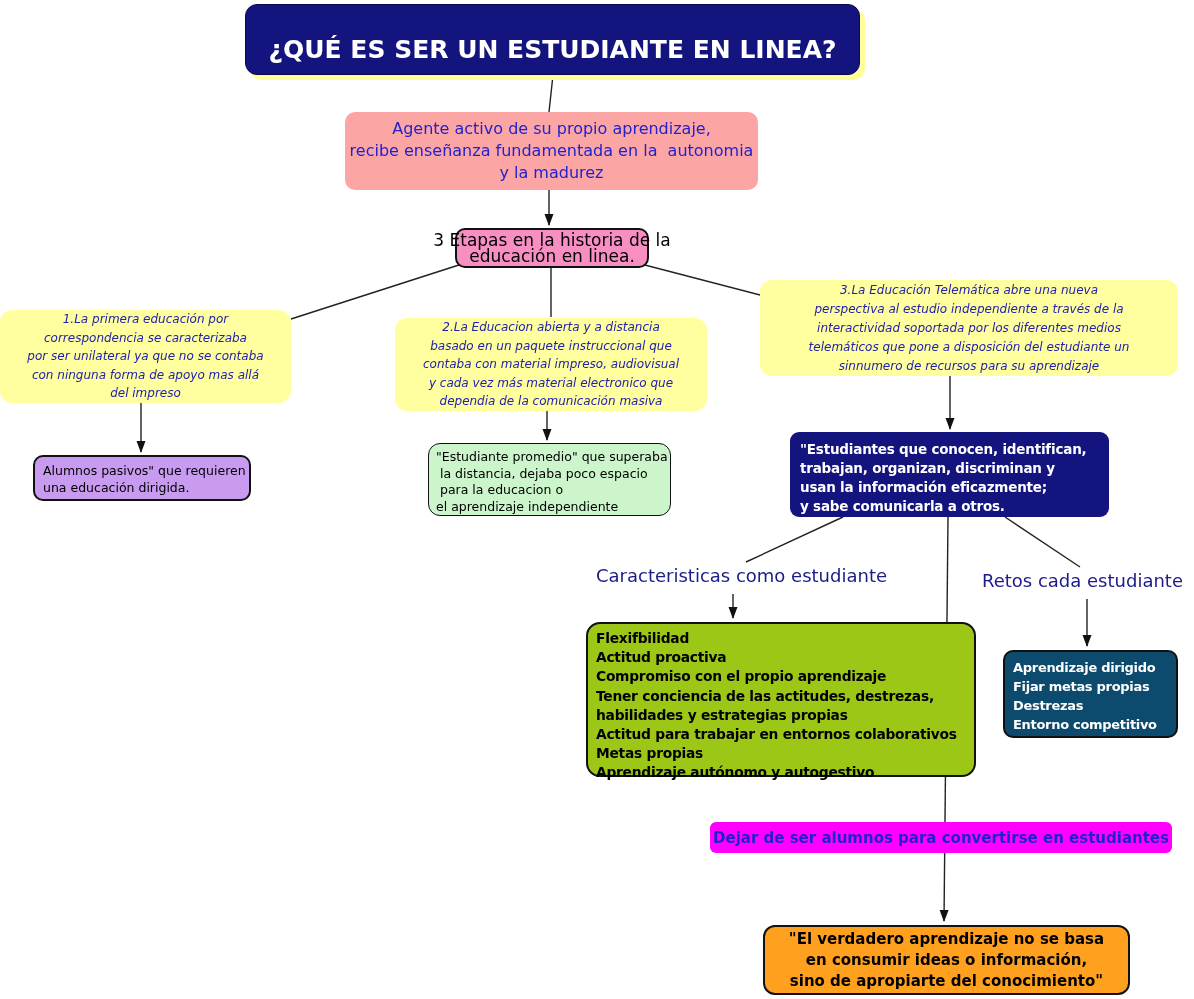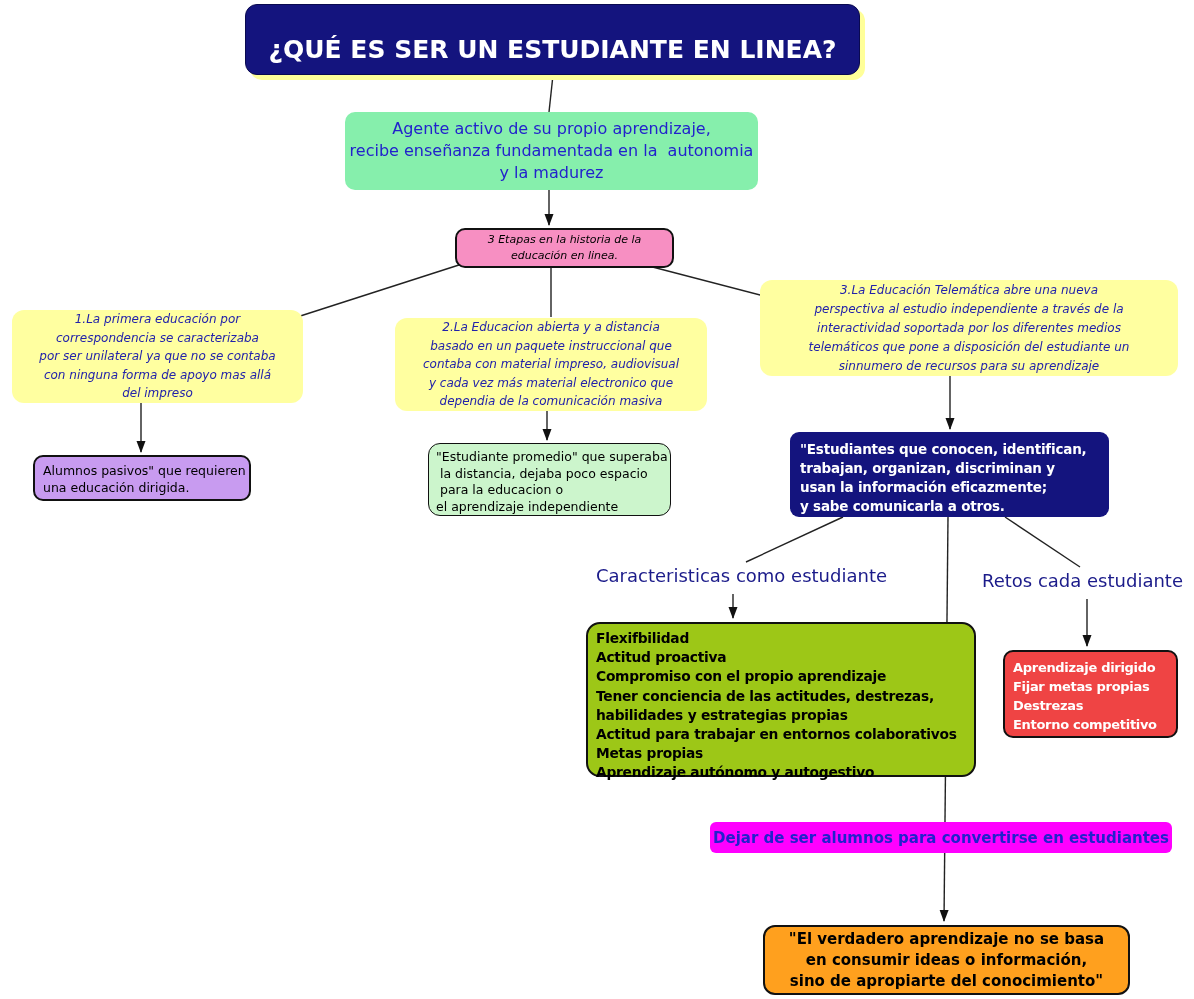--- a/index.html
+++ b/index.html
@@ -17,30 +17,30 @@
 
   .title-node{
     left:245px;top:4px;width:615px;height:71px;
     background:#14147E;border:1px solid #0a0a50;border-radius:12px;
     box-shadow:5px 5px 0 #FFFF99;
     color:#ffffff;font-size:25px;font-weight:bold;
     display:flex;justify-content:center;padding-top:30px;text-align:center;
   }
   .agente-node{
     left:345px;top:112px;width:413px;height:78px;
-    background:#86efac;border-radius:10px;
+    background:#fca5a5;border-radius:10px;
     color:#2222CC;font-size:16px;line-height:22px;
   }
   .etapas-node{
-    left:455px;top:228px;width:219px;height:40px;
+    left:455px;top:228px;width:194px;height:40px;
     background:#F78FC2;border:2px solid #111;border-radius:10px;
-    color:#000;font-size:11px;line-height:16px;font-style:italic;
+    color:#000;font-size:17px;line-height:16px;
   }
   .etapa{background:#FFFFA0;border-radius:12px;color:#2222AA;font-style:italic;font-size:12px;line-height:18.5px;}
-  .etapa1-node{left:12px;top:310px;width:291px;height:93px;}
+  .etapa1-node{left:0px;top:310px;width:291px;height:93px;}
   .etapa2-node{left:395px;top:318px;width:312px;height:93px;}
   .etapa3-node{left:760px;top:280px;width:418px;height:96px;line-height:19px;}
   .alumnos-node{
     left:33px;top:455px;width:218px;height:46px;
     background:#C89BF0;border:2px solid #111;border-radius:10px;
     color:#000;font-size:12.5px;line-height:17px;
     padding:5px 8px;text-align:left;
   }
   .promedio-node{
     left:428px;top:443px;width:243px;height:73px;
@@ -60,21 +60,21 @@
   .label-caracteristicas{left:596px;top:565px;width:292px;}
   .label-retos{left:982px;top:570px;width:208px;}
   .caracteristicas-node{
     left:538px;top:622px;width:390px;height:155px;
     background:#9DC717;border:2px solid #111;border-radius:14px;
     color:#000;font-weight:bold;font-size:13.8px;line-height:19.2px;letter-spacing:-0.25px;
     padding:5px 8px;text-align:left;margin-left:48px;
   }
   .retos-node{
     left:1003px;top:650px;width:175px;height:88px;
-    background:#ef4444;border:2px solid #111;border-radius:10px;
+    background:#0c4a6e;border:2px solid #111;border-radius:10px;
     color:#fff;font-weight:bold;font-size:13px;line-height:19px;letter-spacing:-0.3px;
     padding:6px 8px;text-align:left;
   }
   .dejar-node{
     left:710px;top:822px;width:462px;height:31px;
     background:#FF00FF;border-radius:6px;
     color:#2222CC;font-weight:bold;font-size:15px;
   }
   .verdadero-node{
     left:763px;top:925px;width:367px;height:70px;

